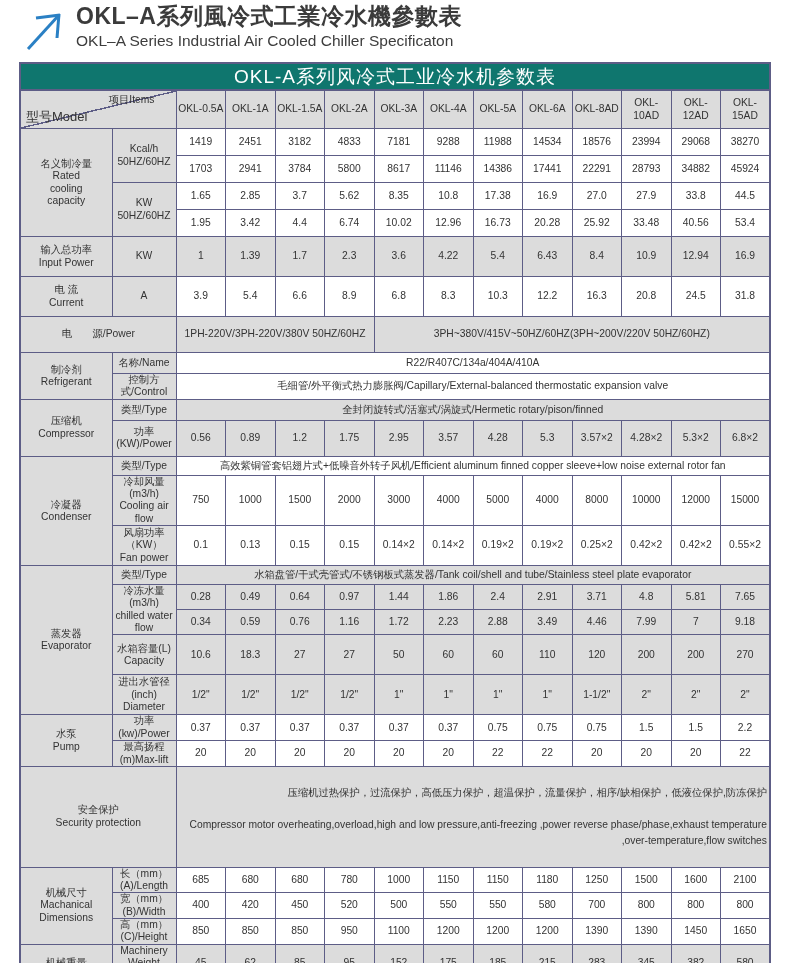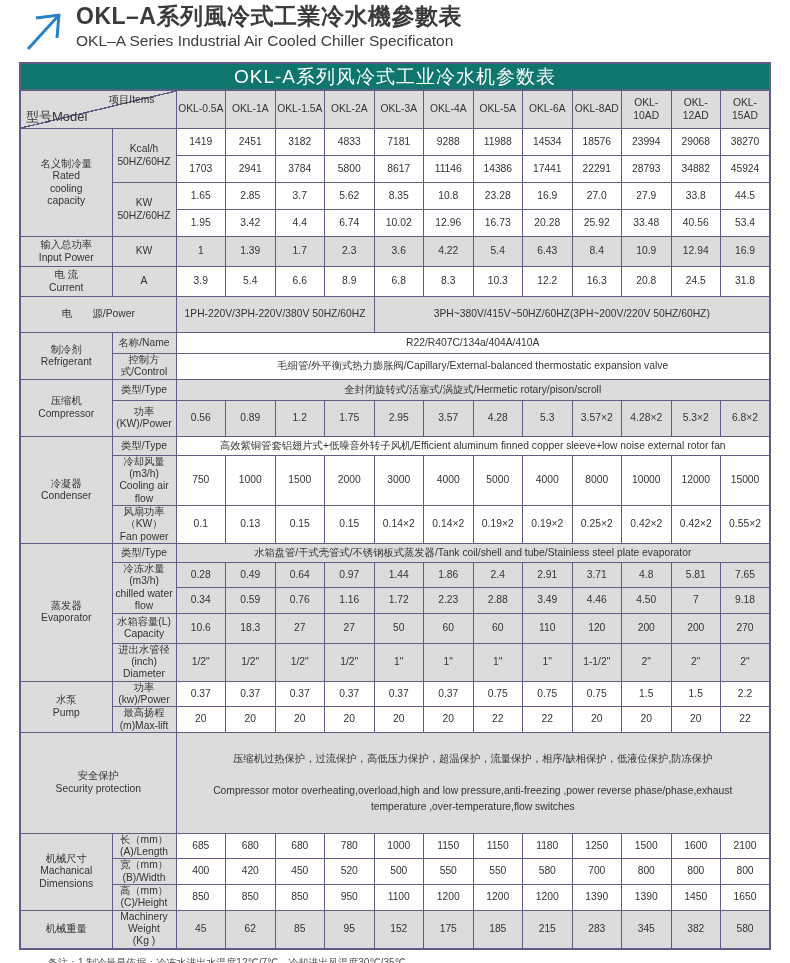--- a/index.html
+++ b/index.html
@@ -9,27 +9,27 @@
   .titles{position:absolute;left:76px;top:2px;}
   .t-zh{font-size:23px;font-weight:bold;color:#3b3b3b;letter-spacing:.5px;line-height:29px;}
   .t-en{font-size:15.5px;color:#3d3d3d;line-height:20px;}
   .banner{margin:0 19px;height:25px;background:#0f766e;border:2px solid #5D5D86;border-bottom:none;
           color:#fff;font-size:19px;line-height:25px;text-align:center;letter-spacing:1px;}
   table{border-collapse:collapse;table-layout:fixed;width:752px;margin:0 19px;border:2px solid #5D5D86;}
   td{border:1px solid #5D5D86;text-align:center;vertical-align:middle;padding:0 1px;
      font-size:10.3px;color:#333;white-space:pre-line;overflow:hidden;line-height:1.2;}
   .lab{background:#DCDCDC;}
   tr.g td{background:#DCDCDC;}
-  .r28{height:28px}.r27{height:27px}.r30{height:30px}.r22{height:36px}.r21{height:21px}
+  .r28{height:28px}.r27{height:27px}.r30{height:40px}.r22{height:36px}.r21{height:21px}
   .r19{height:19px}.r25{height:15px}.r20{height:20px}.r55{height:55px}.r37{height:37px}
   .corner{position:relative;background-color:#DCDCDC;padding:0;
     background-image:linear-gradient(to bottom right,rgba(0,0,0,0) calc(50% - .7px),#5D5D86 calc(50% - .7px),#5D5D86 calc(50% + .7px),rgba(0,0,0,0) calc(50% + .7px));}
   .corner .model{position:absolute;left:5px;bottom:3px;font-size:13px;}
   .corner .items{position:absolute;right:21px;top:3px;font-size:10.3px;}
-  .ltext{text-align:center;padding:2px 14px;line-height:1.55;}
+  .ltext{text-align:right;padding:2px 2px;line-height:1.55;}
   .notes{margin:7px 20px 0 48px;color:#4c4c4c;}
   .nz{font-size:10px;line-height:12.6px;}
   .ind1{padding-left:27px;}
 </style>
 </head>
 <body>
 
 <div class="hdr">
   <svg class="arrow-logo" width="46" height="46" viewBox="0 0 46 46">
     <g fill="none" stroke="#2A80C4" stroke-width="3" stroke-linecap="butt">
@@ -119,21 +119,21 @@
       </tr>
     <tr class="r27">
       <td class="lab" rowspan="2">KW
 50HZ/60HZ</td>
     <td>1.65</td>
         <td>2.85</td>
         <td>3.7</td>
         <td>5.62</td>
         <td>8.35</td>
         <td>10.8</td>
-        <td>23.28</td>
+        <td>17.38</td>
         <td>16.9</td>
         <td>27.0</td>
         <td>27.9</td>
         <td>33.8</td>
         <td>44.5</td>
       </tr>
     <tr class="r27">
         <td>1.95</td>
         <td>3.42</td>
         <td>4.4</td>
@@ -198,21 +198,21 @@
     </tr>
     <tr class="r21">
       <td class="lab">控制方式/Control</td>
       <td colspan="12">毛细管/外平衡式热力膨胀阀/Capillary/External-balanced thermostatic expansion valve</td>
     </tr>
 
     <tr class="r21 g">
       <td class="lab" rowspan="2">压缩机
 Compressor</td>
       <td class="lab">类型/Type</td>
-      <td colspan="12">全封闭旋转式/活塞式/涡旋式/Hermetic rotary/pison/scroll</td>
+      <td colspan="12">全封闭旋转式/活塞式/涡旋式/Hermetic rotary/pison/finned</td>
     </tr>
     <tr class="r22 g">
       <td class="lab">功率(KW)/Power</td>
     <td>0.56</td>
         <td>0.89</td>
         <td>1.2</td>
         <td>1.75</td>
         <td>2.95</td>
         <td>3.57</td>
         <td>4.28</td>
@@ -287,21 +287,21 @@
     <tr class="r25 g">
         <td>0.34</td>
         <td>0.59</td>
         <td>0.76</td>
         <td>1.16</td>
         <td>1.72</td>
         <td>2.23</td>
         <td>2.88</td>
         <td>3.49</td>
         <td>4.46</td>
-        <td>4.50</td>
+        <td>7.99</td>
         <td>7</td>
         <td>9.18</td>
       </tr>
     <tr class="r30 g">
       <td class="lab">水箱容量(L)
 Capacity</td>
     <td>10.6</td>
         <td>18.3</td>
         <td>27</td>
         <td>27</td>

